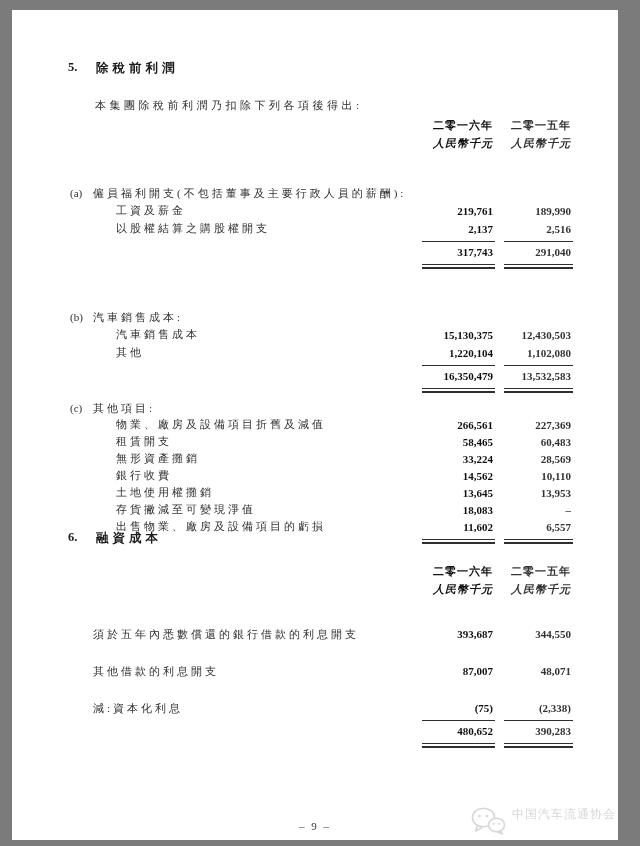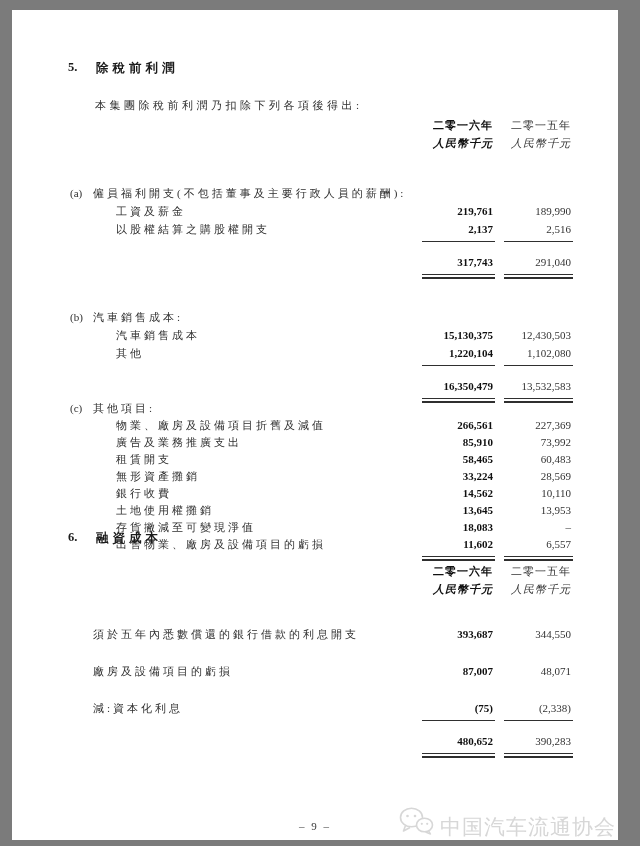--- a/index.html
+++ b/index.html
@@ -16,41 +16,41 @@
   .sec-title{position:absolute;left:0;font-weight:bold;font-size:12.5px;letter-spacing:4px;color:#1c1c1c;}
   .sec-title .num{position:absolute;left:56px;letter-spacing:0;}
   .sec-title .ttl{position:absolute;left:84px;white-space:nowrap;}
   .intro{position:absolute;left:83px;font-size:11px;letter-spacing:3.5px;white-space:nowrap;}
   
   .block{position:absolute;left:0;width:606px;}
   .row{display:flex;align-items:flex-end;padding-right:47px;line-height:18px;}
   .c17{line-height:17px;}
   .lbl{flex:1;font-size:11px;letter-spacing:3px;white-space:nowrap;}
   .p1{padding-left:81px;margin-top:20px;}
-  .p2{padding-left:104px;}
+  .p2{padding-left:104px;font-family:Liberation Mono, monospace;}
   .marker{position:absolute;left:58px;font-size:11px;letter-spacing:0;}
   .c16{width:80px;text-align:right;font-size:11px;font-weight:bold;color:#101010;font-variant-numeric:tabular-nums;}
-  .c15{width:78px;text-align:right;font-size:11px;color:#333;font-variant-numeric:tabular-nums;}
+  .c15{width:78px;text-align:right;font-size:11px;color:#333;font-variant-numeric:tabular-nums;font-weight:bold;}
   .hdr16{font-weight:bold;color:#101010;letter-spacing:1px;}
   .hdr15{letter-spacing:1px;}
   .unit{font-style:italic;}
   
   .rulerow{display:flex;justify-content:flex-end;padding-right:45px;}
   .rl16{width:73px;}
   .rl15{width:69px;margin-left:9px;}
   .single{border-top:1px solid #2f2f2f;height:1px;margin-top:3px;}
   .single>div{height:0;}
   .dbl{margin-top:3px;height:5px;}
   .dbl>div{height:2px;border-top:1px solid #2f2f2f;border-bottom:2px solid #2f2f2f;}
-  .gap-total{margin-top:10px;}
+  .gap-total{}
   
   .footer{position:absolute;left:0;width:100%;text-align:center;font-size:11px;letter-spacing:2px;color:#3a3a3a;}
   .watermark{
-    position:absolute;right:2px;display:flex;align-items:flex-end;
-    color:#d7d7d7;font-size:21px;letter-spacing:1px;
+    position:absolute;right:2px;display:flex;align-items:flex-start;
+    color:#d7d7d7;font-size:12px;letter-spacing:1px;
     font-family:"Liberation Sans","DejaVu Sans",sans-serif;
     text-shadow:0 1px 0 #ffffff;
     user-select:none;white-space:nowrap;
   }
   .watermark .wm-text{margin-left:6px;}
 </style>
 </head>
 <body>
 
 <div class="sheet">
@@ -155,25 +155,20 @@
     <div class="row c17">
       <span class="marker">(c)</span>
       <div class="lbl p1">其他項目:</div>
     </div>
     <div class="row c17">
       <div class="lbl p2">物業、廠房及設備項目折舊及減值</div>
       <div class="c16">266,561</div>
       <div class="c15">227,369</div>
     </div>
     <div class="row c17">
-      <div class="lbl p2">廣告及業務推廣支出</div>
-      <div class="c16">85,910</div>
-      <div class="c15">73,992</div>
-    </div>
-    <div class="row c17">
       <div class="lbl p2">租賃開支</div>
       <div class="c16">58,465</div>
       <div class="c15">60,483</div>
     </div>
     <div class="row c17">
       <div class="lbl p2">無形資產攤銷</div>
       <div class="c16">33,224</div>
       <div class="c15">28,569</div>
     </div>
     <div class="row c17">
@@ -224,21 +219,21 @@
     </div>
   </div>
 
   <div class="block" style="top:596px;">
     <div class="row c17">
       <div class="lbl p1">須於五年內悉數償還的銀行借款的利息開支</div>
       <div class="c16">393,687</div>
       <div class="c15">344,550</div>
     </div>
     <div class="row c17">
-      <div class="lbl p1">廠房及設備項目的虧損</div>
+      <div class="lbl p1">其他借款的利息開支</div>
       <div class="c16">87,007</div>
       <div class="c15">48,071</div>
     </div>
     <div class="row c17">
       <div class="lbl p1">減:資本化利息</div>
       <div class="c16">(75)</div>
       <div class="c15">(2,338)</div>
     </div>
     <div class="rulerow">
       <div class="rl16 single">

